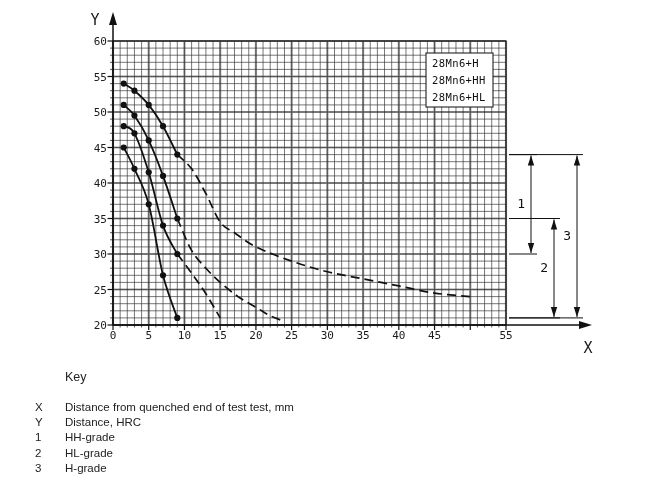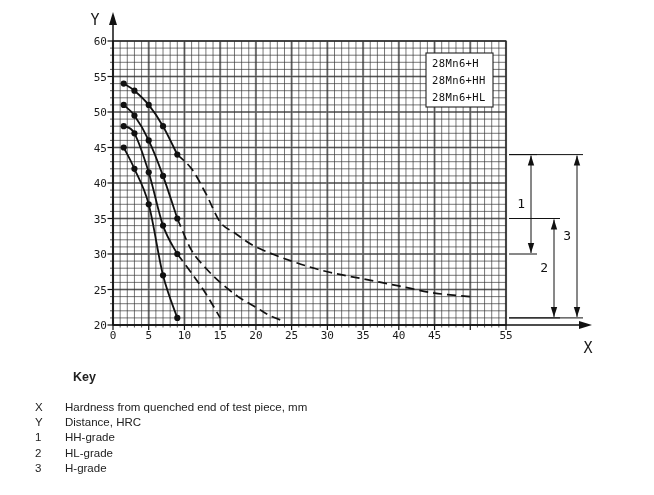--- a/index.html
+++ b/index.html
@@ -4,21 +4,21 @@
 <style>
   html,body{margin:0;padding:0;background:#ffffff;}
   body{width:654px;height:495px;overflow:hidden;font-family:"Liberation Sans",sans-serif;}
   .page{position:relative;width:654px;height:495px;background:#fff;}
   svg{display:block;}
   text.tick{font-family:"DejaVu Sans Mono",monospace;font-size:11px;fill:#1a1a1a;}
   text.axisletter{font-family:"DejaVu Sans Mono",monospace;font-size:15px;fill:#1a1a1a;}
   text.legendtxt{font-family:"DejaVu Sans Mono",monospace;font-size:10.5px;fill:#111;letter-spacing:0.4px;}
   text.dimlbl{font-family:"DejaVu Sans Mono",monospace;font-size:13px;fill:#111;}
   .key{padding-left:33px;color:#222;}
-  .key-title{font-size:12.5px;font-weight:bold;margin:8px 0 16px 8px;padding-left:32px;}
+  .key-title{font-size:12.5px;font-weight:normal;margin:8px 0 16px 0;padding-left:32px;}
   .key-row{display:flex;font-size:11.5px;line-height:15.2px;}
   .key-sym{width:30px;margin-left:2px;flex:0 0 30px;}
   .key-desc{flex:1;}
 </style>
 </head>
 <body>
 
 <div class="page">
 
   <svg id="chart" width="654" height="362" viewBox="0 0 654 362">
@@ -334,21 +334,21 @@
           <polygon points="577,316.9 573.8,306.9 580.2,306.9" fill="#111111"></polygon>
           <text x="571" y="240.25" class="dimlbl" text-anchor="end">3</text>
         </g>
       </g>
     </svg>
 
   <div class="key">
     <div class="key-title">Key</div>
     <div class="key-row">
       <span class="key-sym">X</span>
-      <span class="key-desc">Hardness from quenched end of test piece, mm</span>
+      <span class="key-desc">Distance from quenched end of test test, mm</span>
     </div>
     <div class="key-row">
       <span class="key-sym">Y</span>
       <span class="key-desc">Distance, HRC</span>
     </div>
     <div class="key-row">
       <span class="key-sym">1</span>
       <span class="key-desc">HH-grade</span>
     </div>
     <div class="key-row">

